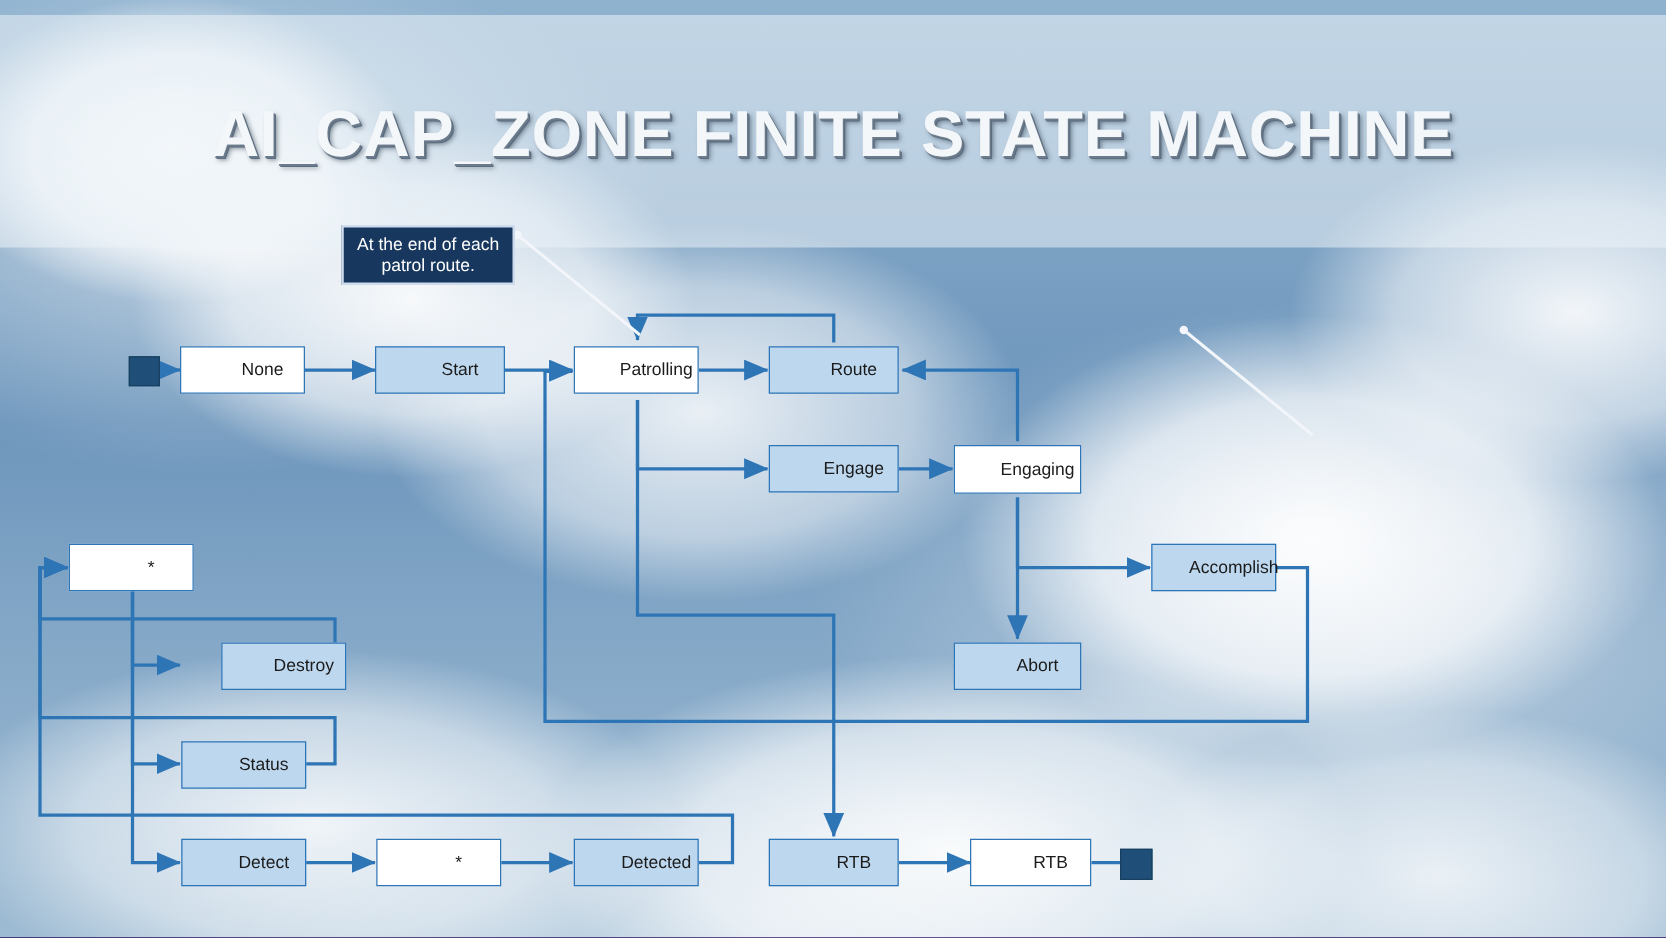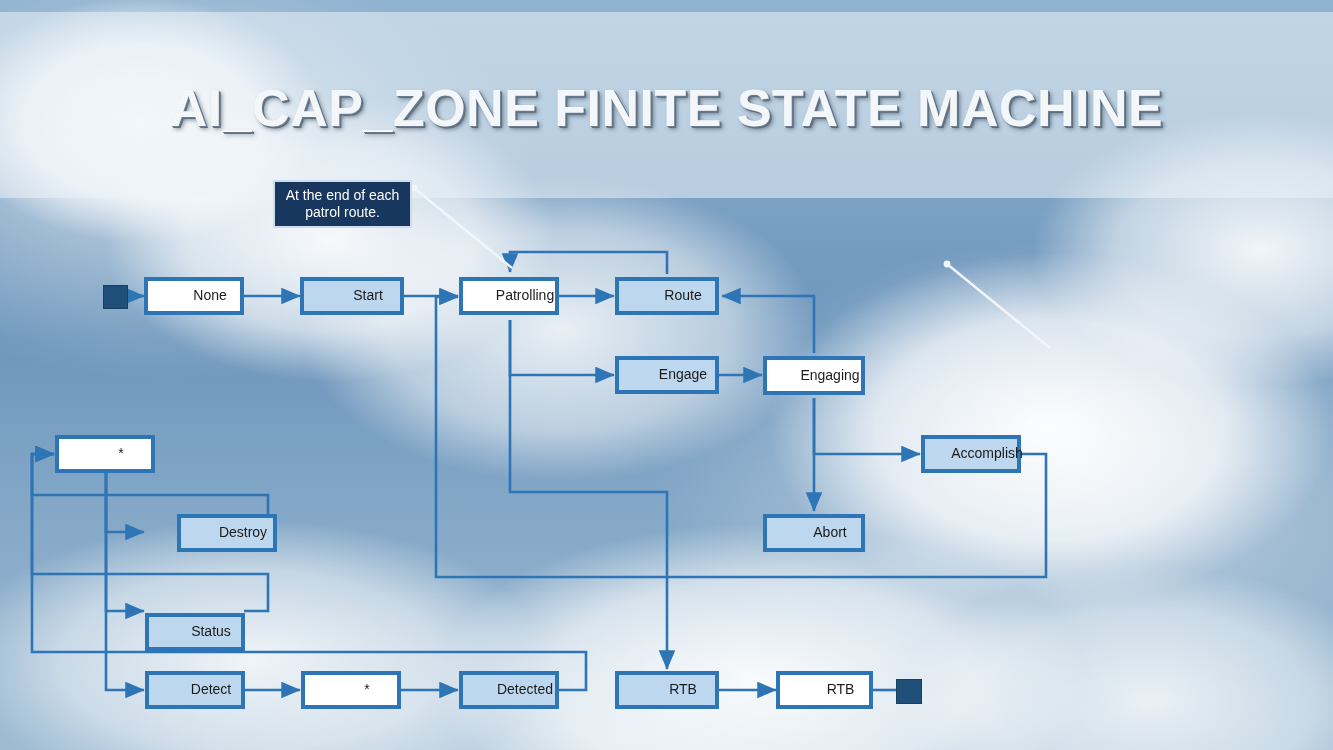--- a/index.html
+++ b/index.html
@@ -65,21 +65,21 @@
   }
   
   #wires {
     position: absolute;
     inset: 0;
   }
   
   .node {
     position: absolute;
     box-sizing: border-box;
-    border: 4px solid #a21caf;
+    border: 1px solid #a21caf;
     display: flex;
     align-items: center;
     justify-content: center;
     font-size: 14px;
     color: #1b1b1b;
     text-align: center;
     line-height: 1.1;
     padding-left: 32px;
   }
   .node.blue {
@@ -226,21 +226,21 @@
   </div>
 
   <div class="node white" style="left:55px; top:435px; width:100px; height:38px;">
     <span>*</span>
   </div>
 
   <div class="node blue" style="left:145px; top:514px; width:100px; height:38px;margin-left:32px;">
     <span>Destroy</span>
   </div>
 
-  <div class="node blue" style="left:145px; top:593px; width:100px; height:38px;margin-top:20px;">
+  <div class="node blue" style="left:145px; top:593px; width:100px; height:38px;">
     <span>Status</span>
   </div>
 
   <div class="node blue" style="left:145px; top:671px; width:100px; height:38px;">
     <span>Detect</span>
   </div>
 
   <div class="node white" style="left:301px; top:671px; width:100px; height:38px;">
     <span>*</span>
   </div>

